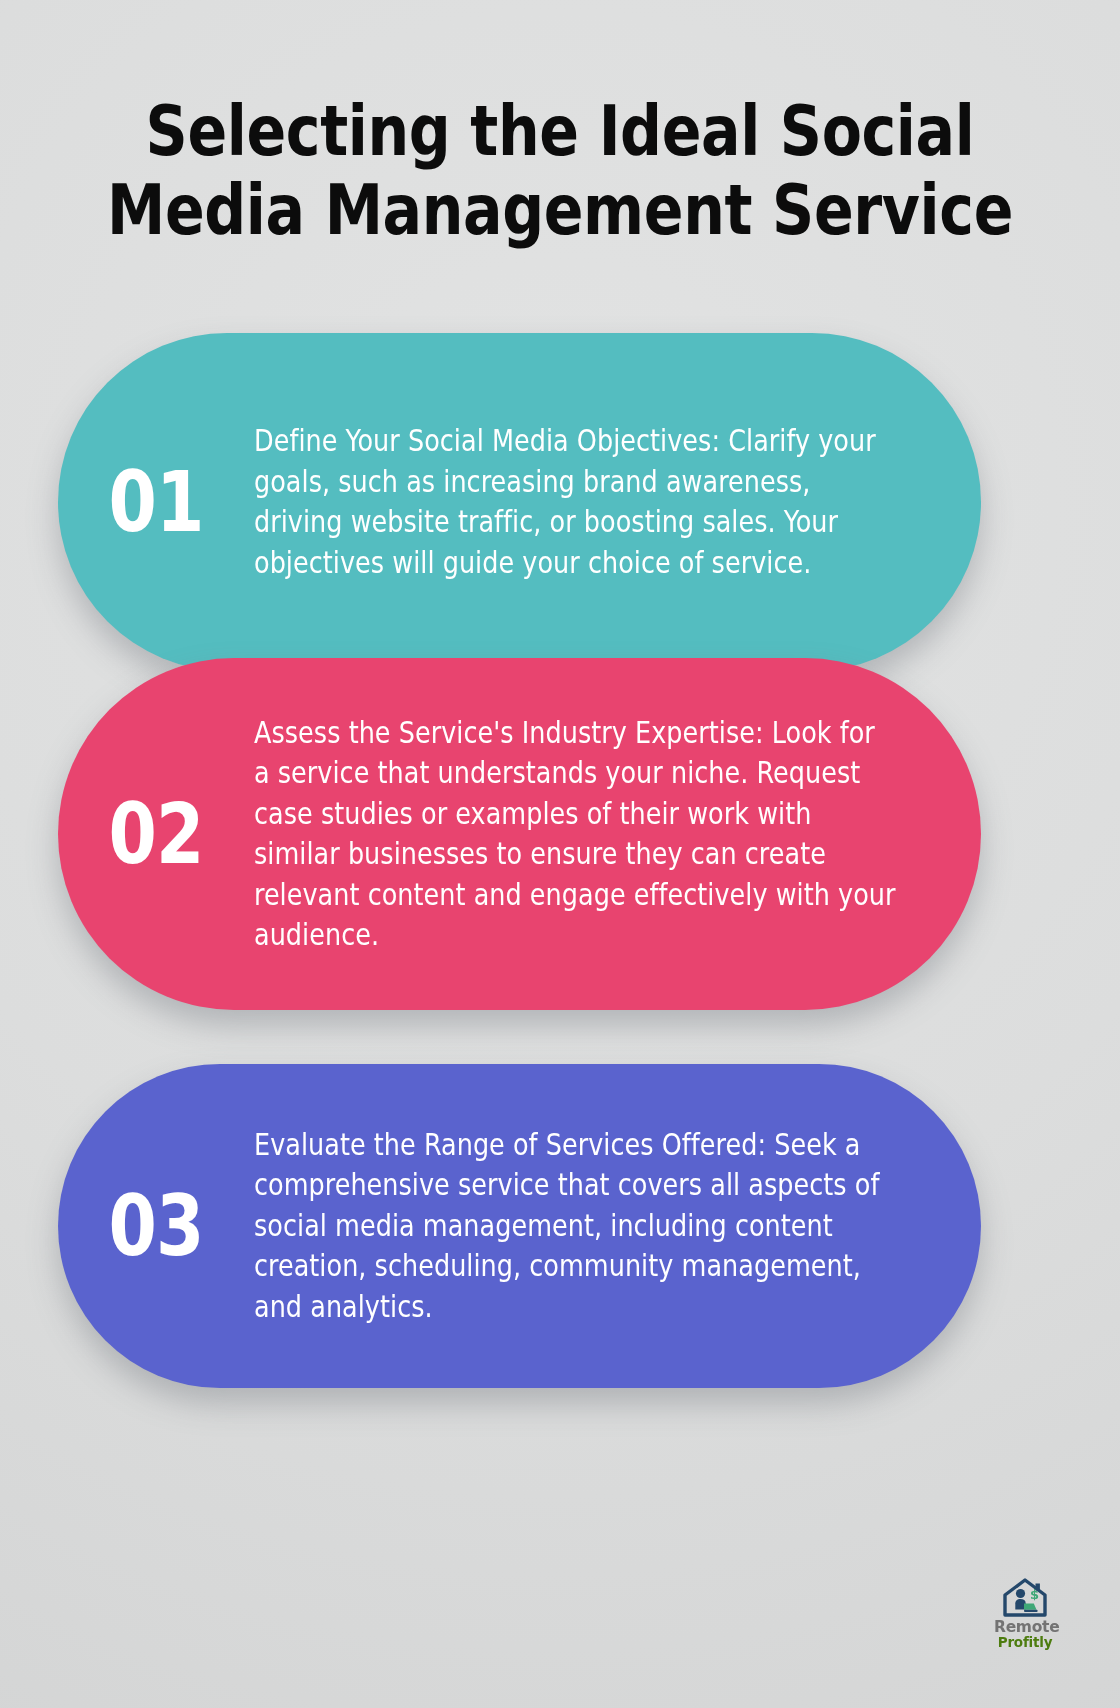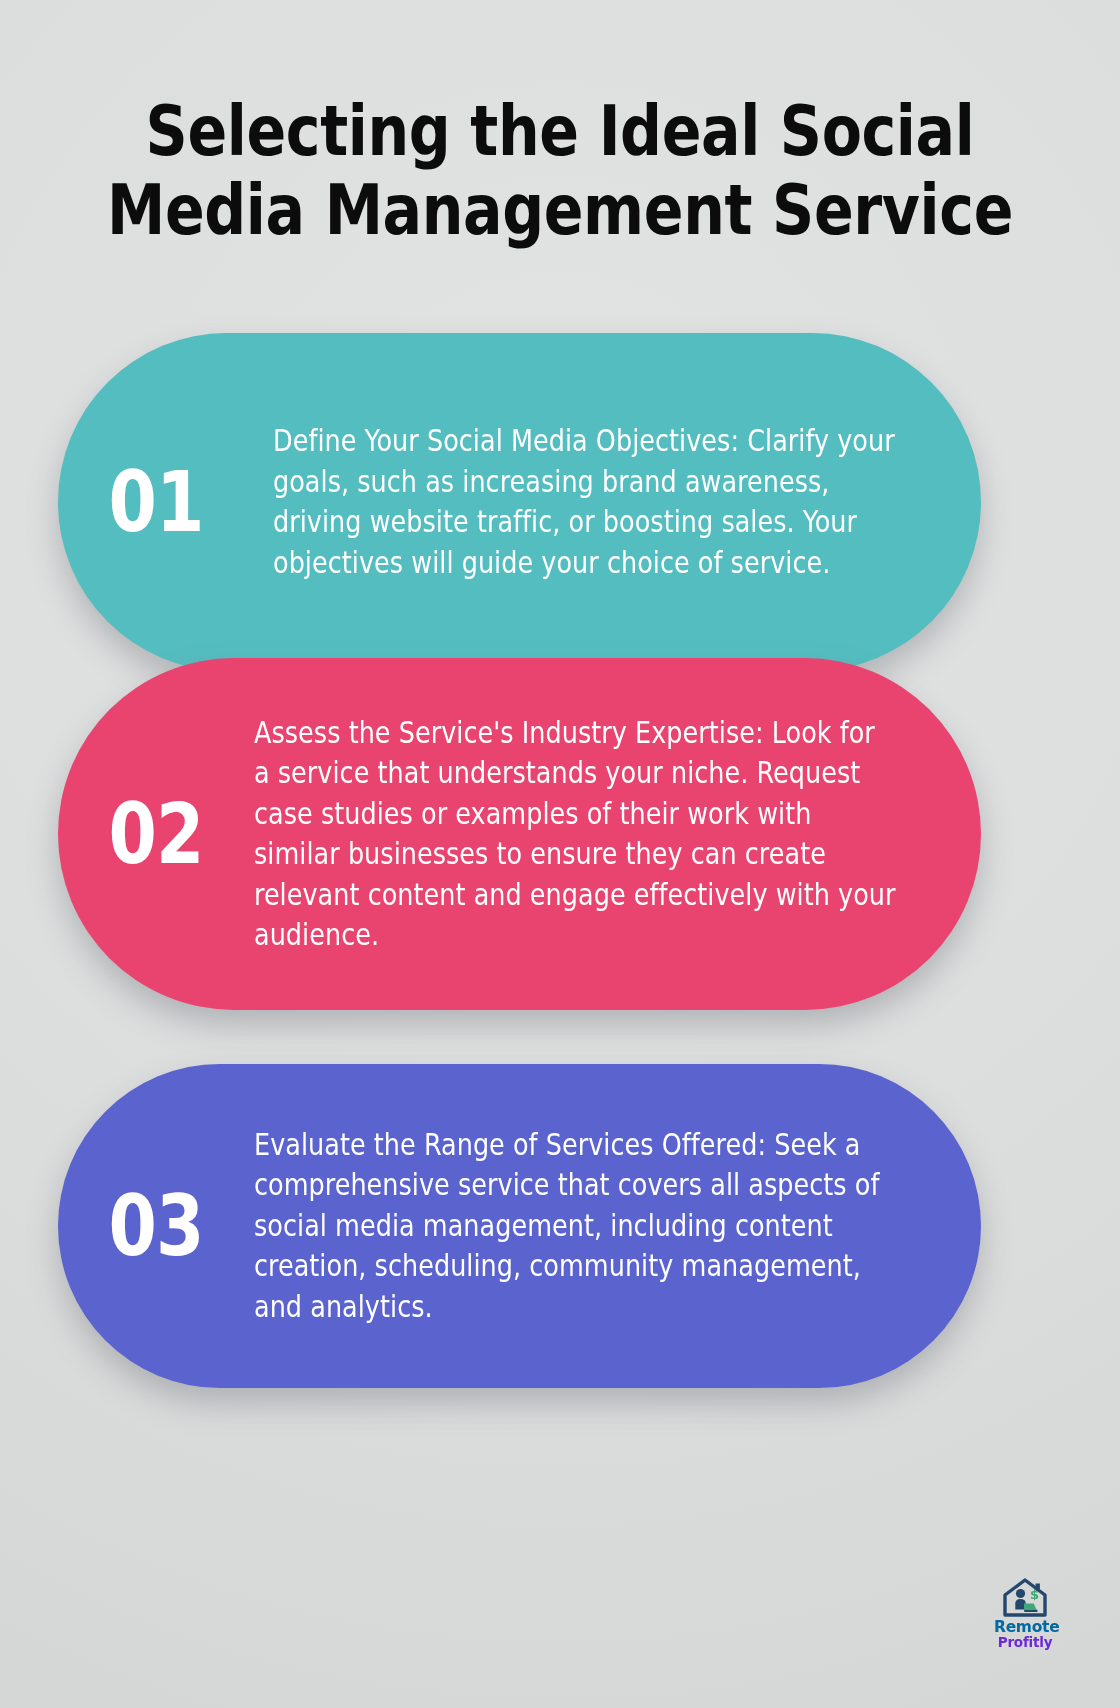--- a/index.html
+++ b/index.html
@@ -83,21 +83,21 @@
     padding-right: 56px;
     font-family: "Liberation Sans Narrow", "DejaVu Sans Condensed", "Liberation Sans", sans-serif;
     font-size: 29.5px;
     line-height: 40.5px;
     color: #ffffff;
     letter-spacing: 0.05px;
     transform: scaleX(0.96);
     transform-origin: left center;
   }
 
-  #card-1 { top: 333px;  height: 338px; gap: 19px; }
+  #card-1 { top: 333px;  height: 338px; }
   #card-2 { top: 658px;  height: 352px; }
   #card-3 { top: 1064px; height: 324px; }
 
   
   #logo {
     position: absolute;
     left: 994px;
     top: 1578px;
     width: 62px;
     height: 72px;
@@ -166,18 +166,18 @@
       <path d="M13.3 31.5 L13.3 25.2 C13.3 22.4 15.5 21.0 18.5 21.0
                C21.5 21.0 23.7 22.4 23.7 25.2 L23.7 31.5 Z" fill="#24486b"></path>
 
       <path d="M22.0 31.8 L34.5 31.8 L31.8 25.6 L22.0 25.6 Z" fill="#3fa877"></path>
 
       <rect x="22.0" y="31.8" width="13.6" height="2.2" rx="1" fill="#24486b"></rect>
 
       <text x="32.6" y="21.4" font-family="DejaVu Sans, sans-serif" font-size="13" font-weight="700" fill="#3fa877" text-anchor="middle">$</text>
     </svg>
     <div id="logo-wordmark">
-      <span class="logo-line-1" style="color: #0369a1;">Remote</span>
-      <span class="logo-line-2" style="color: #6d28d9;">Profitly</span>
+      <span class="logo-line-1" style="color: #737373;">Remote</span>
+      <span class="logo-line-2" style="color: #4d7c0f;">Profitly</span>
     </div>
   </div>
 
 </div>
 
 </body></html>

